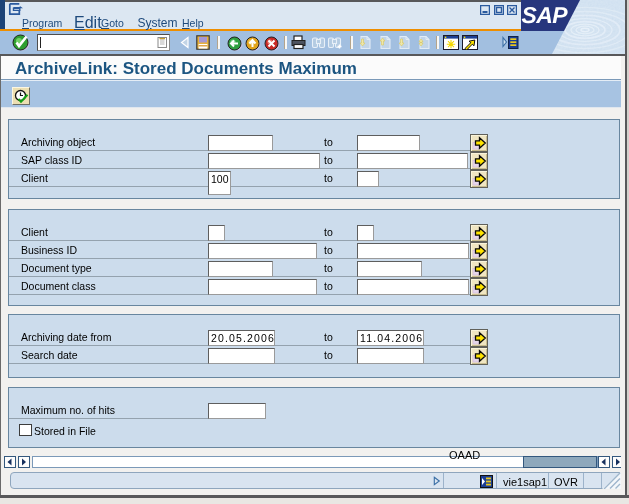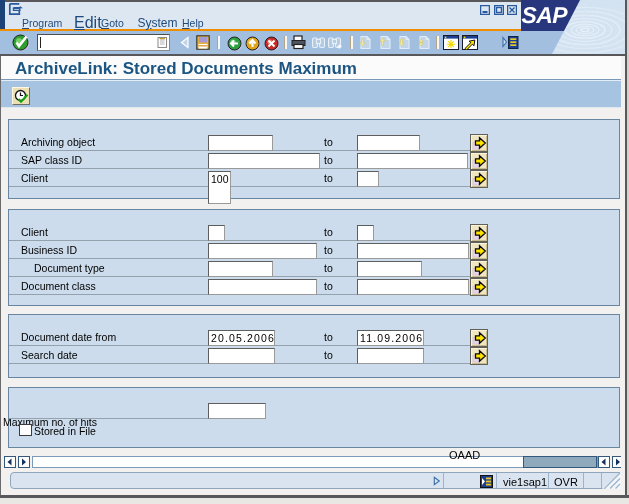--- a/index.html
+++ b/index.html
@@ -198,21 +198,21 @@
 <div class="abs gline" style="left:9px;top:168px;width:461px;height:1px;"></div>
 <div class="abs inp" style="left:208px;top:153px;width:112px;height:16px;"></div>
 <div class="abs lbl" style="left:324px;top:154px;">to</div>
 <div class="abs inp" style="left:357px;top:153px;width:111px;height:16px;"></div>
 <div class="abs msbtn" style="left:470px;top:152px;width:18px;height:18px"><svg width="16" height="16" viewBox="0 0 16 16">
       <rect x="2" y="7.5" width="6.5" height="6.5" fill="#e6d6ea" stroke="#d4bede" stroke-width="0.8"></rect>
       <path d="M4.5 5.8 h4 v-3 l5.8 5.2 -5.8 5.2 v-3 h-4 z" fill="#ffe400" stroke="#0a0a0a" stroke-width="1.3"></path>
     </svg></div>
 <div class="abs lbl" style="left:21px;top:172px;">Client</div>
 <div class="abs gline" style="left:9px;top:186px;width:461px;height:1px;"></div>
-<div class="abs inp" style="left:208px;top:171px;width:23px;height:33px;">100</div>
+<div class="abs inp" style="left:208px;top:171px;width:23px;height:24px;">100</div>
 <div class="abs lbl" style="left:324px;top:172px;">to</div>
 <div class="abs inp" style="left:357px;top:171px;width:22px;height:16px;"></div>
 <div class="abs msbtn" style="left:470px;top:170px;width:18px;height:18px"><svg width="16" height="16" viewBox="0 0 16 16">
       <rect x="2" y="7.5" width="6.5" height="6.5" fill="#e6d6ea" stroke="#d4bede" stroke-width="0.8"></rect>
       <path d="M4.5 5.8 h4 v-3 l5.8 5.2 -5.8 5.2 v-3 h-4 z" fill="#ffe400" stroke="#0a0a0a" stroke-width="1.3"></path>
     </svg></div>
 <div class="abs grp" style="left:8px;top:209px;width:612px;height:97px;"></div>
 <div class="abs lbl" style="left:21px;top:226px;">Client</div>
 <div class="abs gline" style="left:9px;top:240px;width:461px;height:1px;"></div>
 <div class="abs inp" style="left:208px;top:225px;width:17px;height:16px;"></div>
@@ -224,59 +224,59 @@
     </svg></div>
 <div class="abs lbl" style="left:21px;top:244px;">Business ID</div>
 <div class="abs gline" style="left:9px;top:258px;width:461px;height:1px;"></div>
 <div class="abs inp" style="left:208px;top:243px;width:109px;height:16px;"></div>
 <div class="abs lbl" style="left:324px;top:244px;">to</div>
 <div class="abs inp" style="left:357px;top:243px;width:112px;height:16px;"></div>
 <div class="abs msbtn" style="left:470px;top:242px;width:18px;height:18px"><svg width="16" height="16" viewBox="0 0 16 16">
       <rect x="2" y="7.5" width="6.5" height="6.5" fill="#e6d6ea" stroke="#d4bede" stroke-width="0.8"></rect>
       <path d="M4.5 5.8 h4 v-3 l5.8 5.2 -5.8 5.2 v-3 h-4 z" fill="#ffe400" stroke="#0a0a0a" stroke-width="1.3"></path>
     </svg></div>
-<div class="abs lbl" style="left:34px;top:262px;">Document type</div>
+<div class="abs lbl" style="left:21px;top:262px;">Document type</div>
 <div class="abs gline" style="left:9px;top:276px;width:461px;height:1px;"></div>
 <div class="abs inp" style="left:208px;top:261px;width:65px;height:16px;"></div>
 <div class="abs lbl" style="left:324px;top:262px;">to</div>
 <div class="abs inp" style="left:357px;top:261px;width:65px;height:16px;"></div>
 <div class="abs msbtn" style="left:470px;top:260px;width:18px;height:18px"><svg width="16" height="16" viewBox="0 0 16 16">
       <rect x="2" y="7.5" width="6.5" height="6.5" fill="#e6d6ea" stroke="#d4bede" stroke-width="0.8"></rect>
       <path d="M4.5 5.8 h4 v-3 l5.8 5.2 -5.8 5.2 v-3 h-4 z" fill="#ffe400" stroke="#0a0a0a" stroke-width="1.3"></path>
     </svg></div>
 <div class="abs lbl" style="left:21px;top:280px;">Document class</div>
 <div class="abs gline" style="left:9px;top:294px;width:461px;height:1px;"></div>
 <div class="abs inp" style="left:208px;top:279px;width:109px;height:16px;"></div>
 <div class="abs lbl" style="left:324px;top:280px;">to</div>
 <div class="abs inp" style="left:357px;top:279px;width:112px;height:16px;"></div>
 <div class="abs msbtn" style="left:470px;top:278px;width:18px;height:18px"><svg width="16" height="16" viewBox="0 0 16 16">
       <rect x="2" y="7.5" width="6.5" height="6.5" fill="#e6d6ea" stroke="#d4bede" stroke-width="0.8"></rect>
       <path d="M4.5 5.8 h4 v-3 l5.8 5.2 -5.8 5.2 v-3 h-4 z" fill="#ffe400" stroke="#0a0a0a" stroke-width="1.3"></path>
     </svg></div>
 <div class="abs grp" style="left:8px;top:314px;width:612px;height:64px;"></div>
-<div class="abs lbl" style="left:21px;top:331px;">Document date from</div>
+<div class="abs lbl" style="left:21px;top:331px;">Archiving date from</div>
 <div class="abs gline" style="left:9px;top:345px;width:461px;height:1px;"></div>
 <div class="abs inp" style="left:208px;top:330px;width:67px;height:16px;"><span style="letter-spacing:1.15px">20.05.2006</span></div>
 <div class="abs lbl" style="left:324px;top:331px;">to</div>
-<div class="abs inp" style="left:357px;top:330px;width:67px;height:16px;"><span style="letter-spacing:1.15px">11.09.2006</span></div>
+<div class="abs inp" style="left:357px;top:330px;width:67px;height:16px;"><span style="letter-spacing:1.15px">11.04.2006</span></div>
 <div class="abs msbtn" style="left:470px;top:329px;width:18px;height:18px"><svg width="16" height="16" viewBox="0 0 16 16">
       <rect x="2" y="7.5" width="6.5" height="6.5" fill="#e6d6ea" stroke="#d4bede" stroke-width="0.8"></rect>
       <path d="M4.5 5.8 h4 v-3 l5.8 5.2 -5.8 5.2 v-3 h-4 z" fill="#ffe400" stroke="#0a0a0a" stroke-width="1.3"></path>
     </svg></div>
 <div class="abs lbl" style="left:21px;top:349px;">Search date</div>
 <div class="abs gline" style="left:9px;top:363px;width:461px;height:1px;"></div>
 <div class="abs inp" style="left:208px;top:348px;width:67px;height:16px;"></div>
 <div class="abs lbl" style="left:324px;top:349px;">to</div>
 <div class="abs inp" style="left:357px;top:348px;width:67px;height:16px;"></div>
 <div class="abs msbtn" style="left:470px;top:347px;width:18px;height:18px"><svg width="16" height="16" viewBox="0 0 16 16">
       <rect x="2" y="7.5" width="6.5" height="6.5" fill="#e6d6ea" stroke="#d4bede" stroke-width="0.8"></rect>
       <path d="M4.5 5.8 h4 v-3 l5.8 5.2 -5.8 5.2 v-3 h-4 z" fill="#ffe400" stroke="#0a0a0a" stroke-width="1.3"></path>
     </svg></div>
 <div class="abs grp" style="left:8px;top:387px;width:612px;height:61px;"></div>
-<div class="abs lbl" style="left:3px;top:404px;margin-top:12px;">Maximum no. of hits</div>
+<div class="abs lbl" style="left:21px;top:404px;">Maximum no. of hits</div>
 <div class="abs gline" style="left:9px;top:418px;width:199px;height:1px;"></div>
 <div class="abs inp" style="left:208px;top:403px;width:58px;height:16px;"></div>
 <div class="abs " style="left:19px;top:424px;width:13px;height:12px;background:#fff;border:1px solid #3c3c3c;box-sizing:border-box"></div>
 <div class="abs lbl" style="left:34px;top:425px;">Stored in File</div>
 <svg class="abs" style="left:4px;top:456px" width="12" height="12" viewBox="0 0 12 12">
     <rect x="0.5" y="0.5" width="11" height="11" fill="#fdfdfd" stroke="#33587e" stroke-width="1"></rect>
     <path d="M7.5 2.5 L3.5 6 L7.5 9.5 z" fill="#16305e"></path>
   </svg>
 <svg class="abs" style="left:18px;top:456px" width="12" height="12" viewBox="0 0 12 12">
     <rect x="0.5" y="0.5" width="11" height="11" fill="#fdfdfd" stroke="#33587e" stroke-width="1"></rect>

